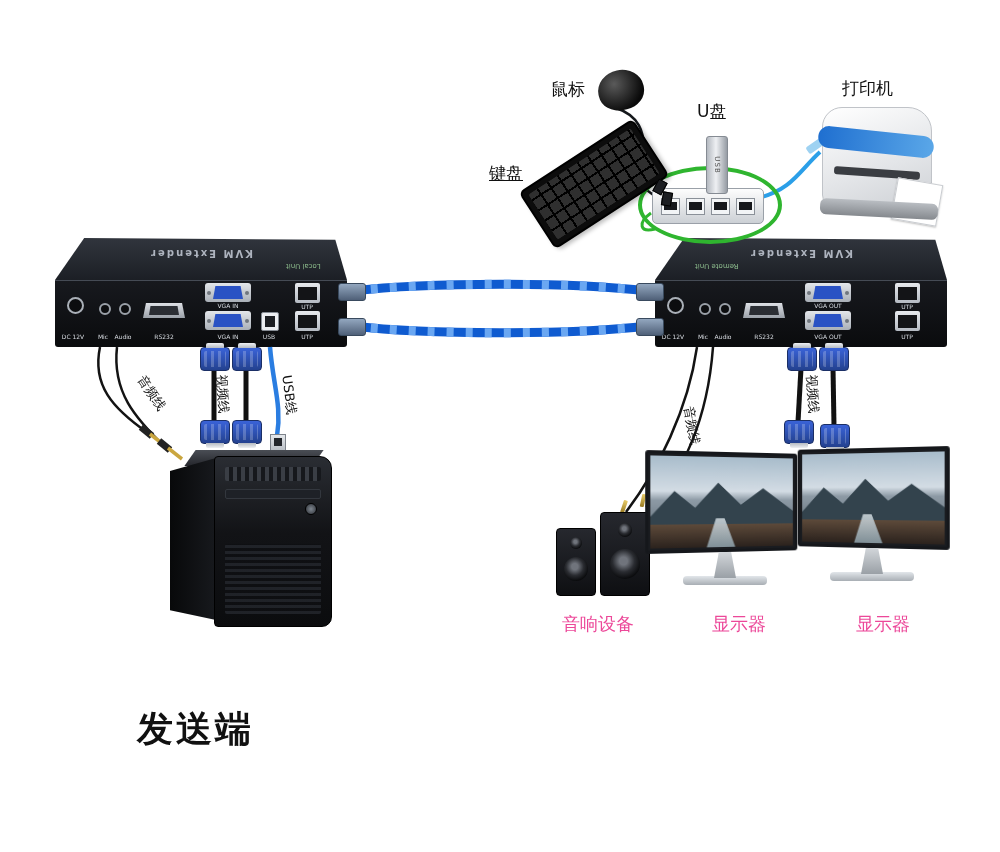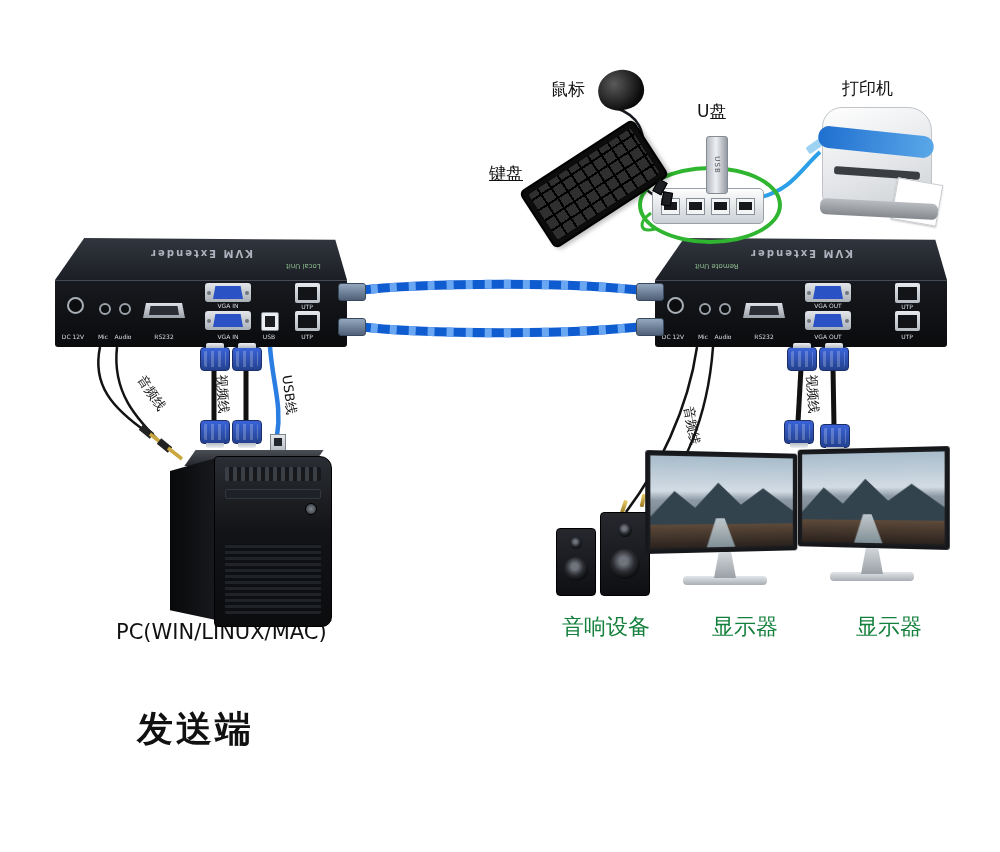--- a/index.html
+++ b/index.html
@@ -2,21 +2,21 @@
 <html><head>
 <meta charset="utf-8">
 <style>
   html,body {margin:0; padding:0; background:#fff;}
   .canvas {position:relative; width:1000px; height:852px; background:#ffffff; overflow:hidden;
            font-family:"DejaVu Sans","Liberation Sans",sans-serif; color:#111;}
 
   .lbl {position:absolute; font-size:17px; color:#111; white-space:nowrap;}
   .lbl-net {position:absolute; font-size:23px; font-weight:bold; color:#111; white-space:nowrap;}
   .lbl-pc {position:absolute; font-size:21px; color:#111; white-space:nowrap;}
-  .lbl-sub {position:absolute; font-size:22px; color:#15803d; white-space:nowrap;}
+  .lbl-sub {position:absolute; font-size:18px; color:#ec4899; white-space:nowrap;}
   .lbl-title {position:absolute; font-size:36px; font-weight:bold; letter-spacing:3px; color:#111; white-space:nowrap;}
   .lbl-rot {position:absolute; font-size:13px; color:#111; white-space:nowrap; transform-origin:left top;}
 
   
   .kvm {position:absolute; width:292px; height:108px;}
   .kvm-top {position:absolute; left:0; top:0; width:100%; height:42px;
             background:linear-gradient(#31353d,#1c1f25);
             clip-path:polygon(10% 0,96% 4%,100% 100%,0 100%);}
   .kvm-brand {position:absolute; left:0; right:0; top:10px; text-align:center; transform:rotate(180deg);
               color:#aeb4bf; font-size:10px; font-weight:bold; letter-spacing:2px;}
@@ -349,20 +349,19 @@
   <div class="lbl" style="left:697px; top:100px;">U盘</div>
   <div class="lbl" style="left:842px; top:77px;">打印机</div>
 
 
   <div class="lbl-rot" style="left:148px; top:372px; transform:rotate(56deg); font-size:13px;">音频线</div>
   <div class="lbl-rot" style="left:230px; top:374px; transform:rotate(86deg);">视频线</div>
   <div class="lbl-rot" style="left:295px; top:374px; transform:rotate(82deg);">USB线</div>
   <div class="lbl-rot" style="left:697px; top:405px; transform:rotate(80deg);">音频线</div>
   <div class="lbl-rot" style="left:820px; top:374px; transform:rotate(86deg);">视频线</div>
 
-  <div class="lbl-pc" style="left:116px; top:620px;">PC(WIN/LINUX/MAC)</div>
   <div class="lbl-sub" style="left:562px; top:612px;">音响设备</div>
   <div class="lbl-sub" style="left:712px; top:612px;">显示器</div>
   <div class="lbl-sub" style="left:856px; top:612px;">显示器</div>
 
   <div class="lbl-title" style="left:137px; top:705px;">发送端</div>
 
 </div>
 
 </body></html>

